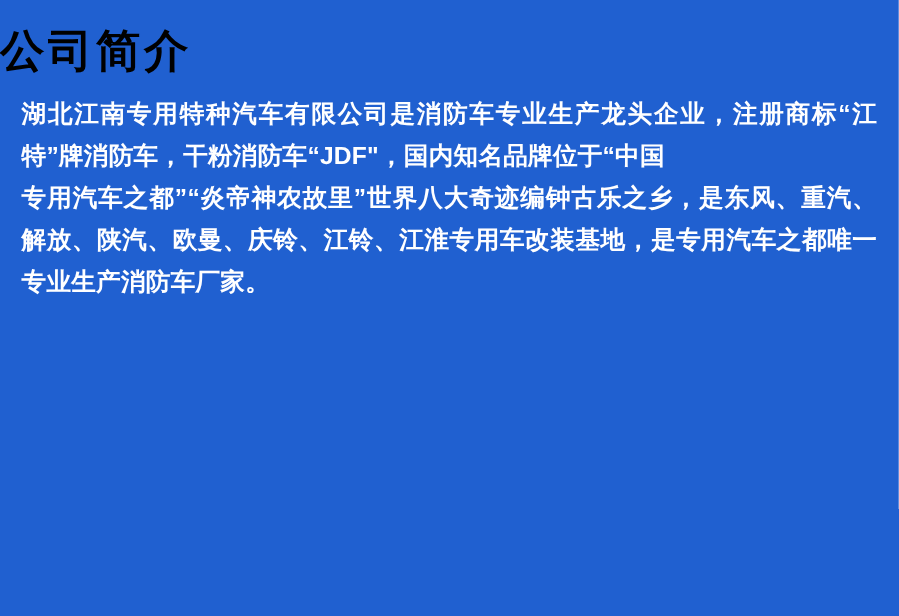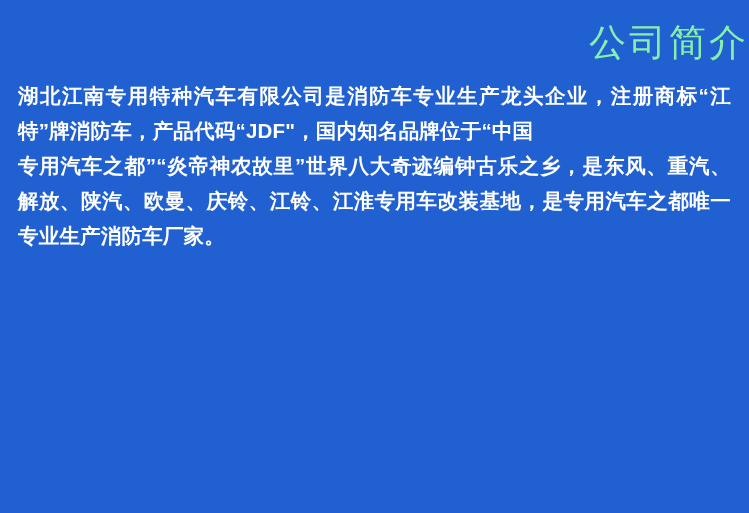--- a/index.html
+++ b/index.html
@@ -16,24 +16,24 @@
   #page {
     position: relative;
     width: 749px;
     height: 513px;
     background: #2060d0;
     box-sizing: border-box;
     padding: 0;
   }
   .title {
     width: 100%;
-    text-align: right;
-    color: #86efac;
+    text-align: left;
+    color: #000000;
     font-size: 37px;
-    font-weight: normal;
+    font-weight: bold;
     letter-spacing: 3px;
     padding-top: 18px;
     padding-bottom: 10px;
     box-sizing: border-box;
   }
   .body-wrap {
     padding: 0 18px 0 18px;
     box-sizing: border-box;
   }
   .para {
@@ -53,17 +53,17 @@
   }
 </style>
 </head>
 <body>
 
 <div id="page">
 
   <div class="title">公司简介</div>
 
   <div class="body-wrap">
-    <p class="para first">湖北江南专用特种汽车有限公司是消防车专业生产龙头企业，注册商标“江特”牌消防车，产品代码“JDF"，国内知名品牌位于“中国
+    <p class="para first">湖北江南专用特种汽车有限公司是消防车专业生产龙头企业，注册商标“江特”牌消防车，干粉消防车“JDF"，国内知名品牌位于“中国
 专用汽车之都”“炎帝神农故里”世界八大奇迹编钟古乐之乡，是东风、重汽、解放、陕汽、欧曼、庆铃、江铃、江淮专用车改装基地，是专用汽车之都唯一专业生产消防车厂家。</p>
   </div>
 
 </div>
 
 </body></html>

